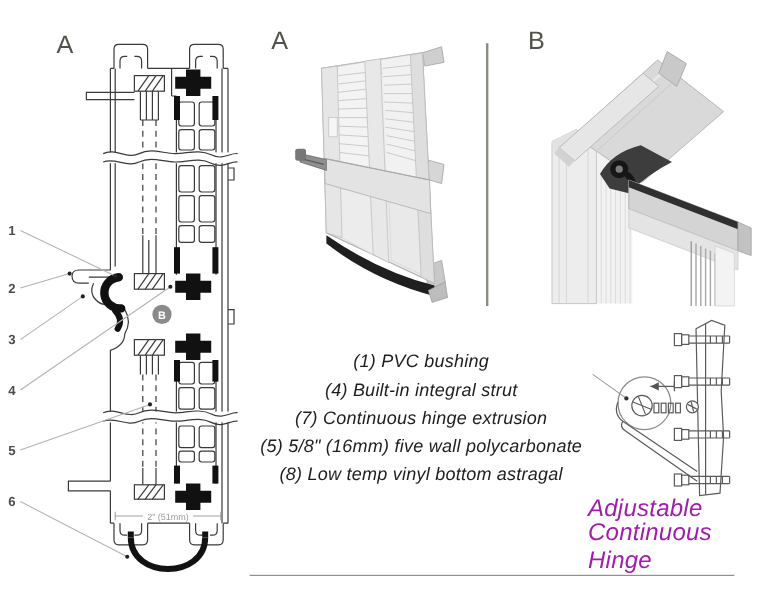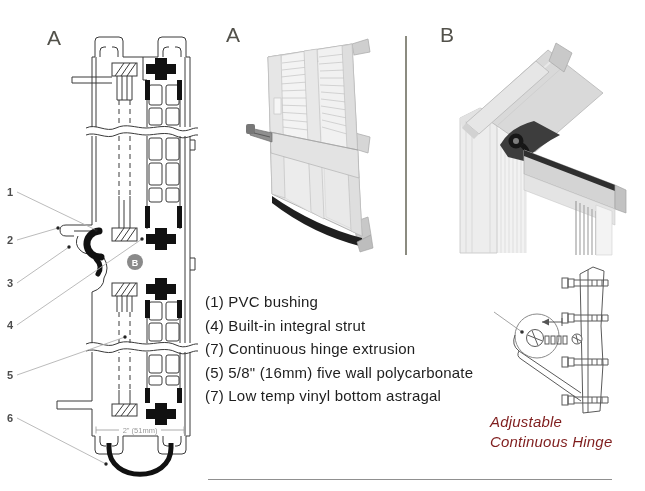--- a/index.html
+++ b/index.html
@@ -1,22 +1,22 @@
 <!DOCTYPE html>
 <html><head>
 <meta charset="utf-8">
 <style>
   * { margin:0; padding:0; box-sizing:border-box; }
   body { background:#ffffff; font-family:"Liberation Sans", sans-serif; }
   #sheet { position:relative; width:645px; height:491px; background:#ffffff; overflow:hidden; }
   .abs { position:absolute; }
   .sec-label { font-size:21px; letter-spacing:1px; color:#52514a; font-weight:400; }
   .parts { left:205px; top:290px; width:292px; }
-  .parts .ln { font-size:15px; line-height:23.5px; color:#1e1e1e; letter-spacing:0.2px; white-space:nowrap; }
-  .caption { font-style:italic; font-size:15px; color:#7f1d1d; letter-spacing:0.2px; }
+  .parts .ln { font-style:italic; font-size:15px; line-height:23.5px; color:#1e1e1e; letter-spacing:0.2px; white-space:nowrap;text-align:center; }
+  .caption { font-style:italic; font-size:20px; color:#a21caf; letter-spacing:0.2px; }
   .vdivider { width:2px; background:#8b8b80; }
   .hrule { height:1px; background:#909090; }
   svg text { font-family:"Liberation Sans", sans-serif; }
 </style>
 </head>
 <body>
 
 <div id="sheet">
 
   <div class="abs sec-label" style="left:47px; top:26px;">A</div>
@@ -227,21 +227,21 @@
       <path stroke="#a8a8a8" stroke-width="1.2" fill="none" d="M128,170 V222 M132,172 V222 M136,174 V222 M140,176 V222"></path>
       <polygon points="144,172 160,178 160,222 144,222" fill="#f3f3f3" stroke="#d0d0d0" stroke-width="0.6"></polygon>
     </g>
   </svg>
 
   <div class="abs parts">
     <div class="ln">(1) PVC bushing</div>
     <div class="ln">(4) Built-in integral strut</div>
     <div class="ln">(7) Continuous hinge extrusion</div>
     <div class="ln">(5) 5/8" (16mm) five wall polycarbonate</div>
-    <div class="ln">(7) Low temp vinyl bottom astragal</div>
+    <div class="ln">(8) Low temp vinyl bottom astragal</div>
   </div>
 
   <svg class="abs" style="left:488px; top:262px;" width="154" height="152" viewBox="0 0 154 152">
     <g stroke="#5a5a5a" stroke-width="1" fill="none">
 
       <path d="M92,12 L105,5 L116,9 L113,64 L115,102 L112,149 L95,151 Z" fill="#ffffff"></path>
       <path d="M100,8 V150"></path>
 
       <g>
         <rect x="74" y="16" width="6" height="10"></rect>

